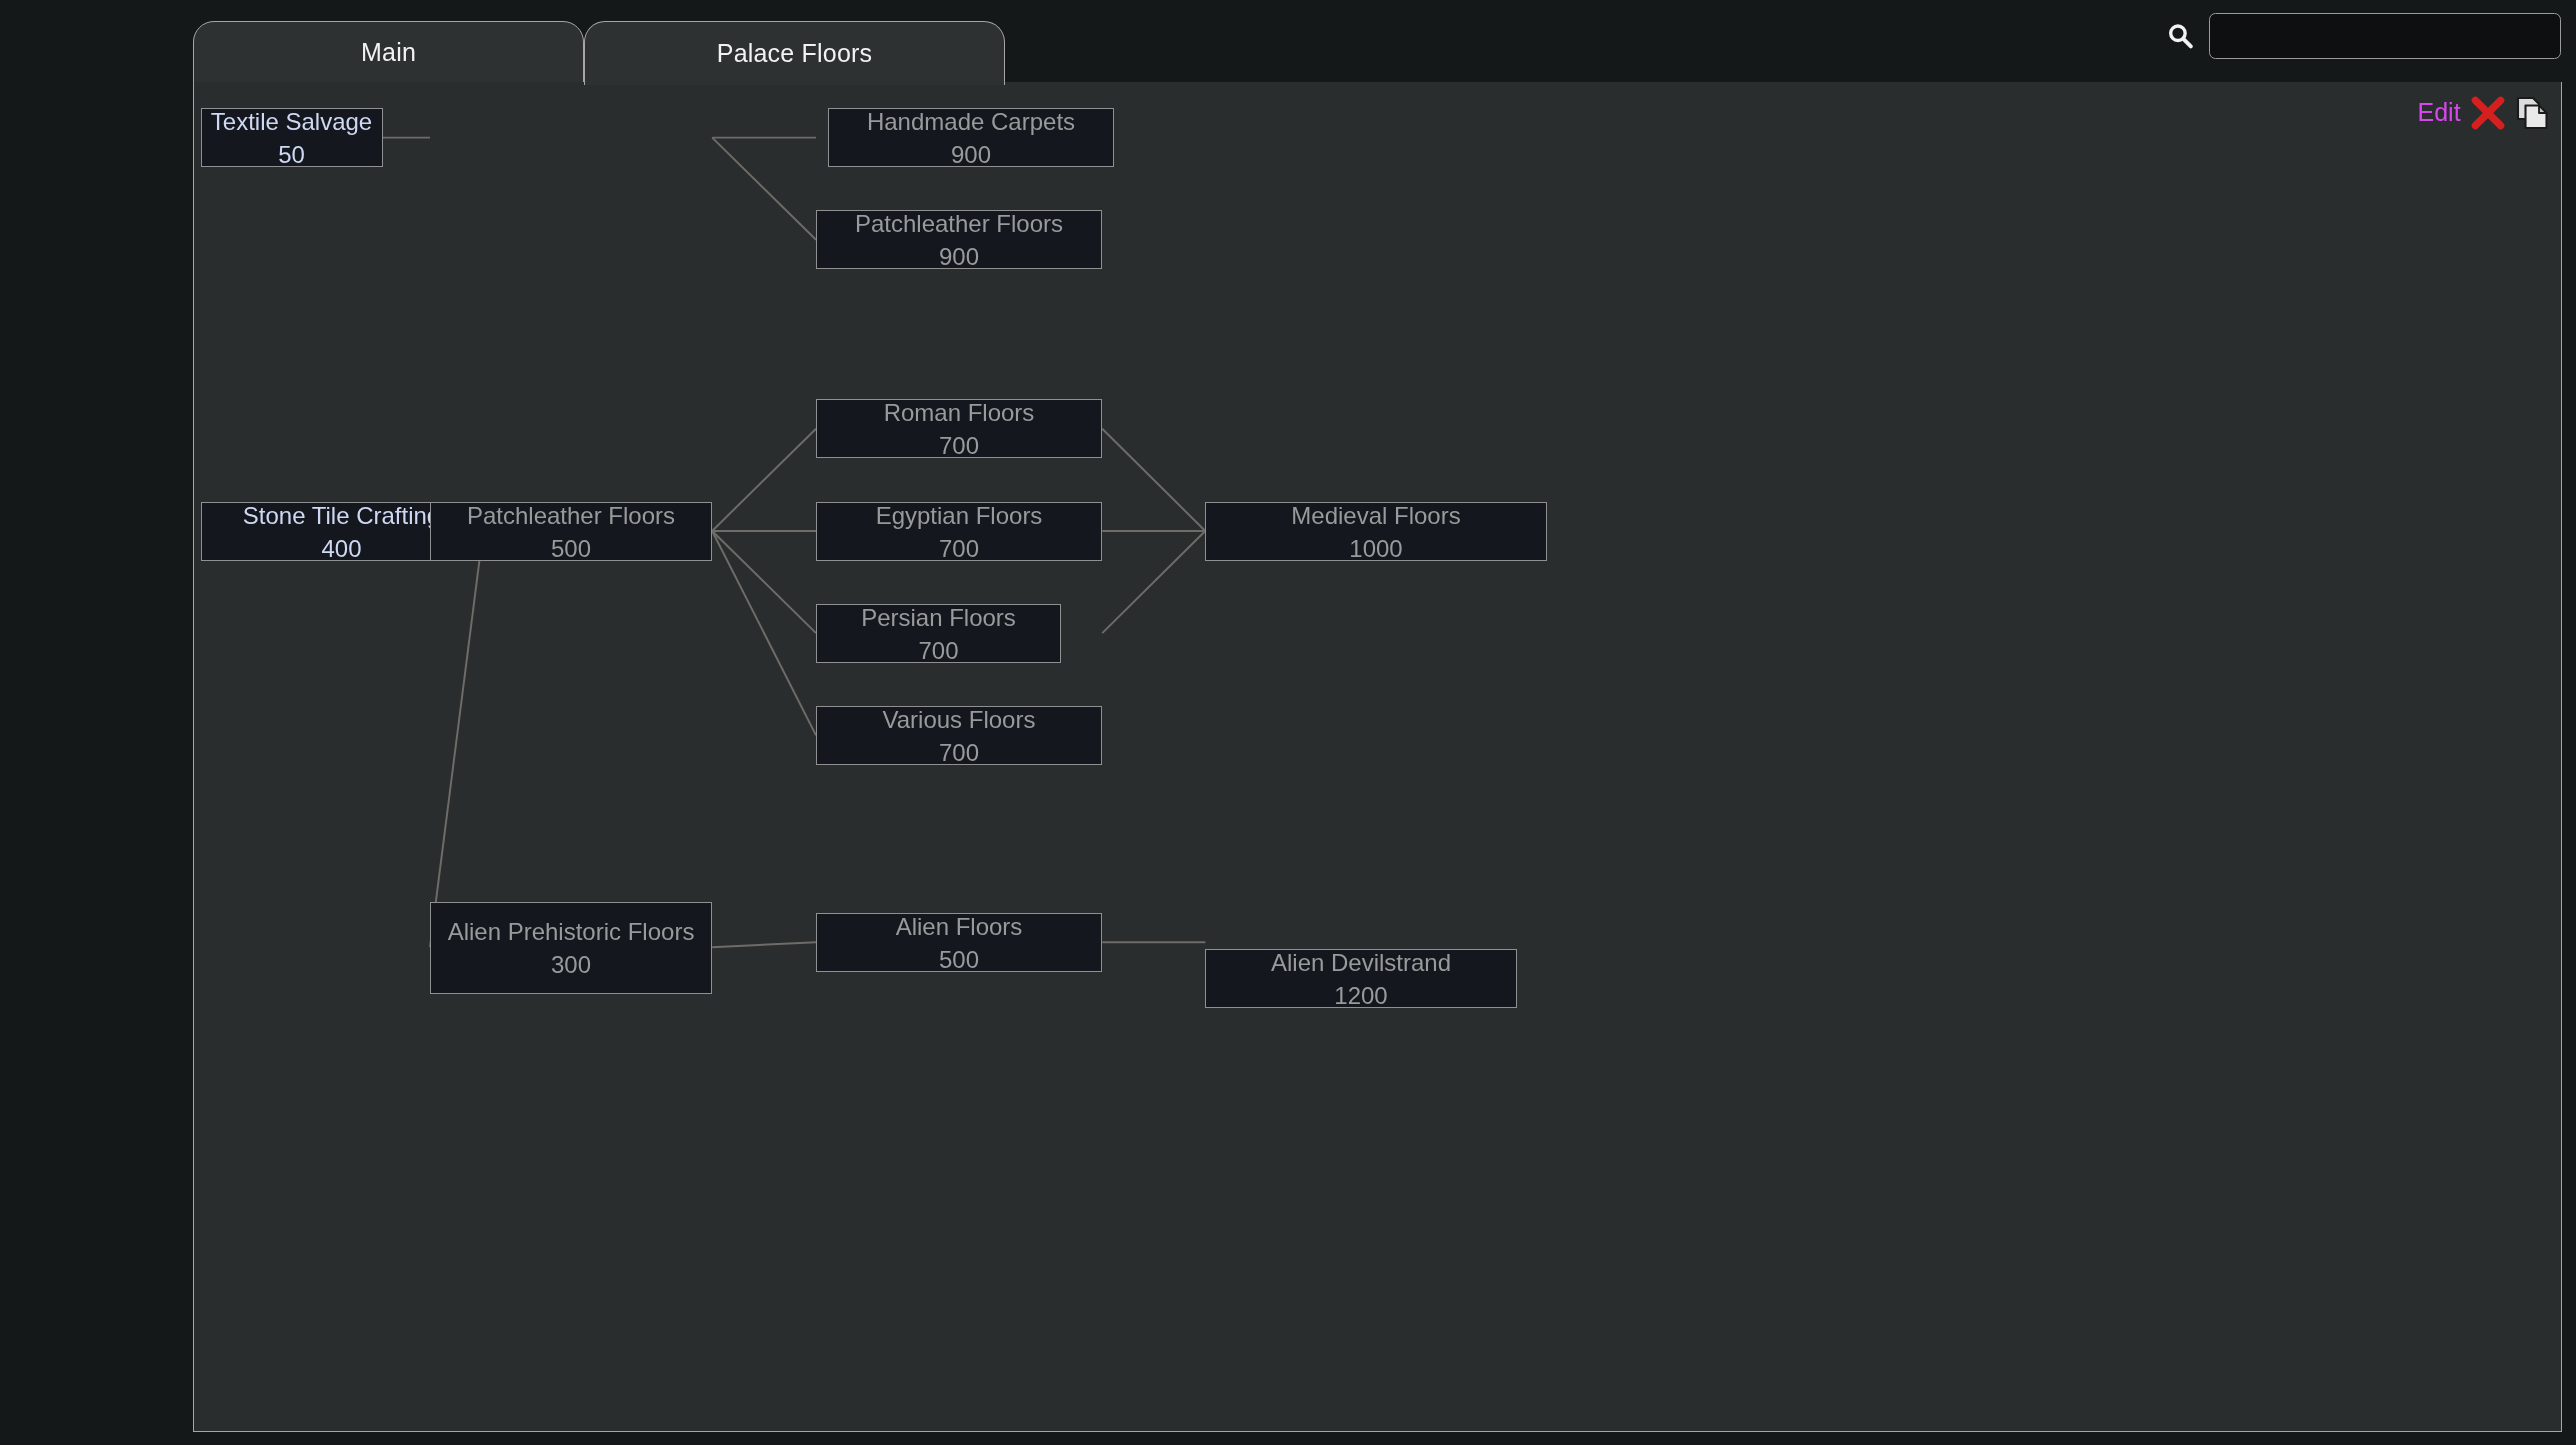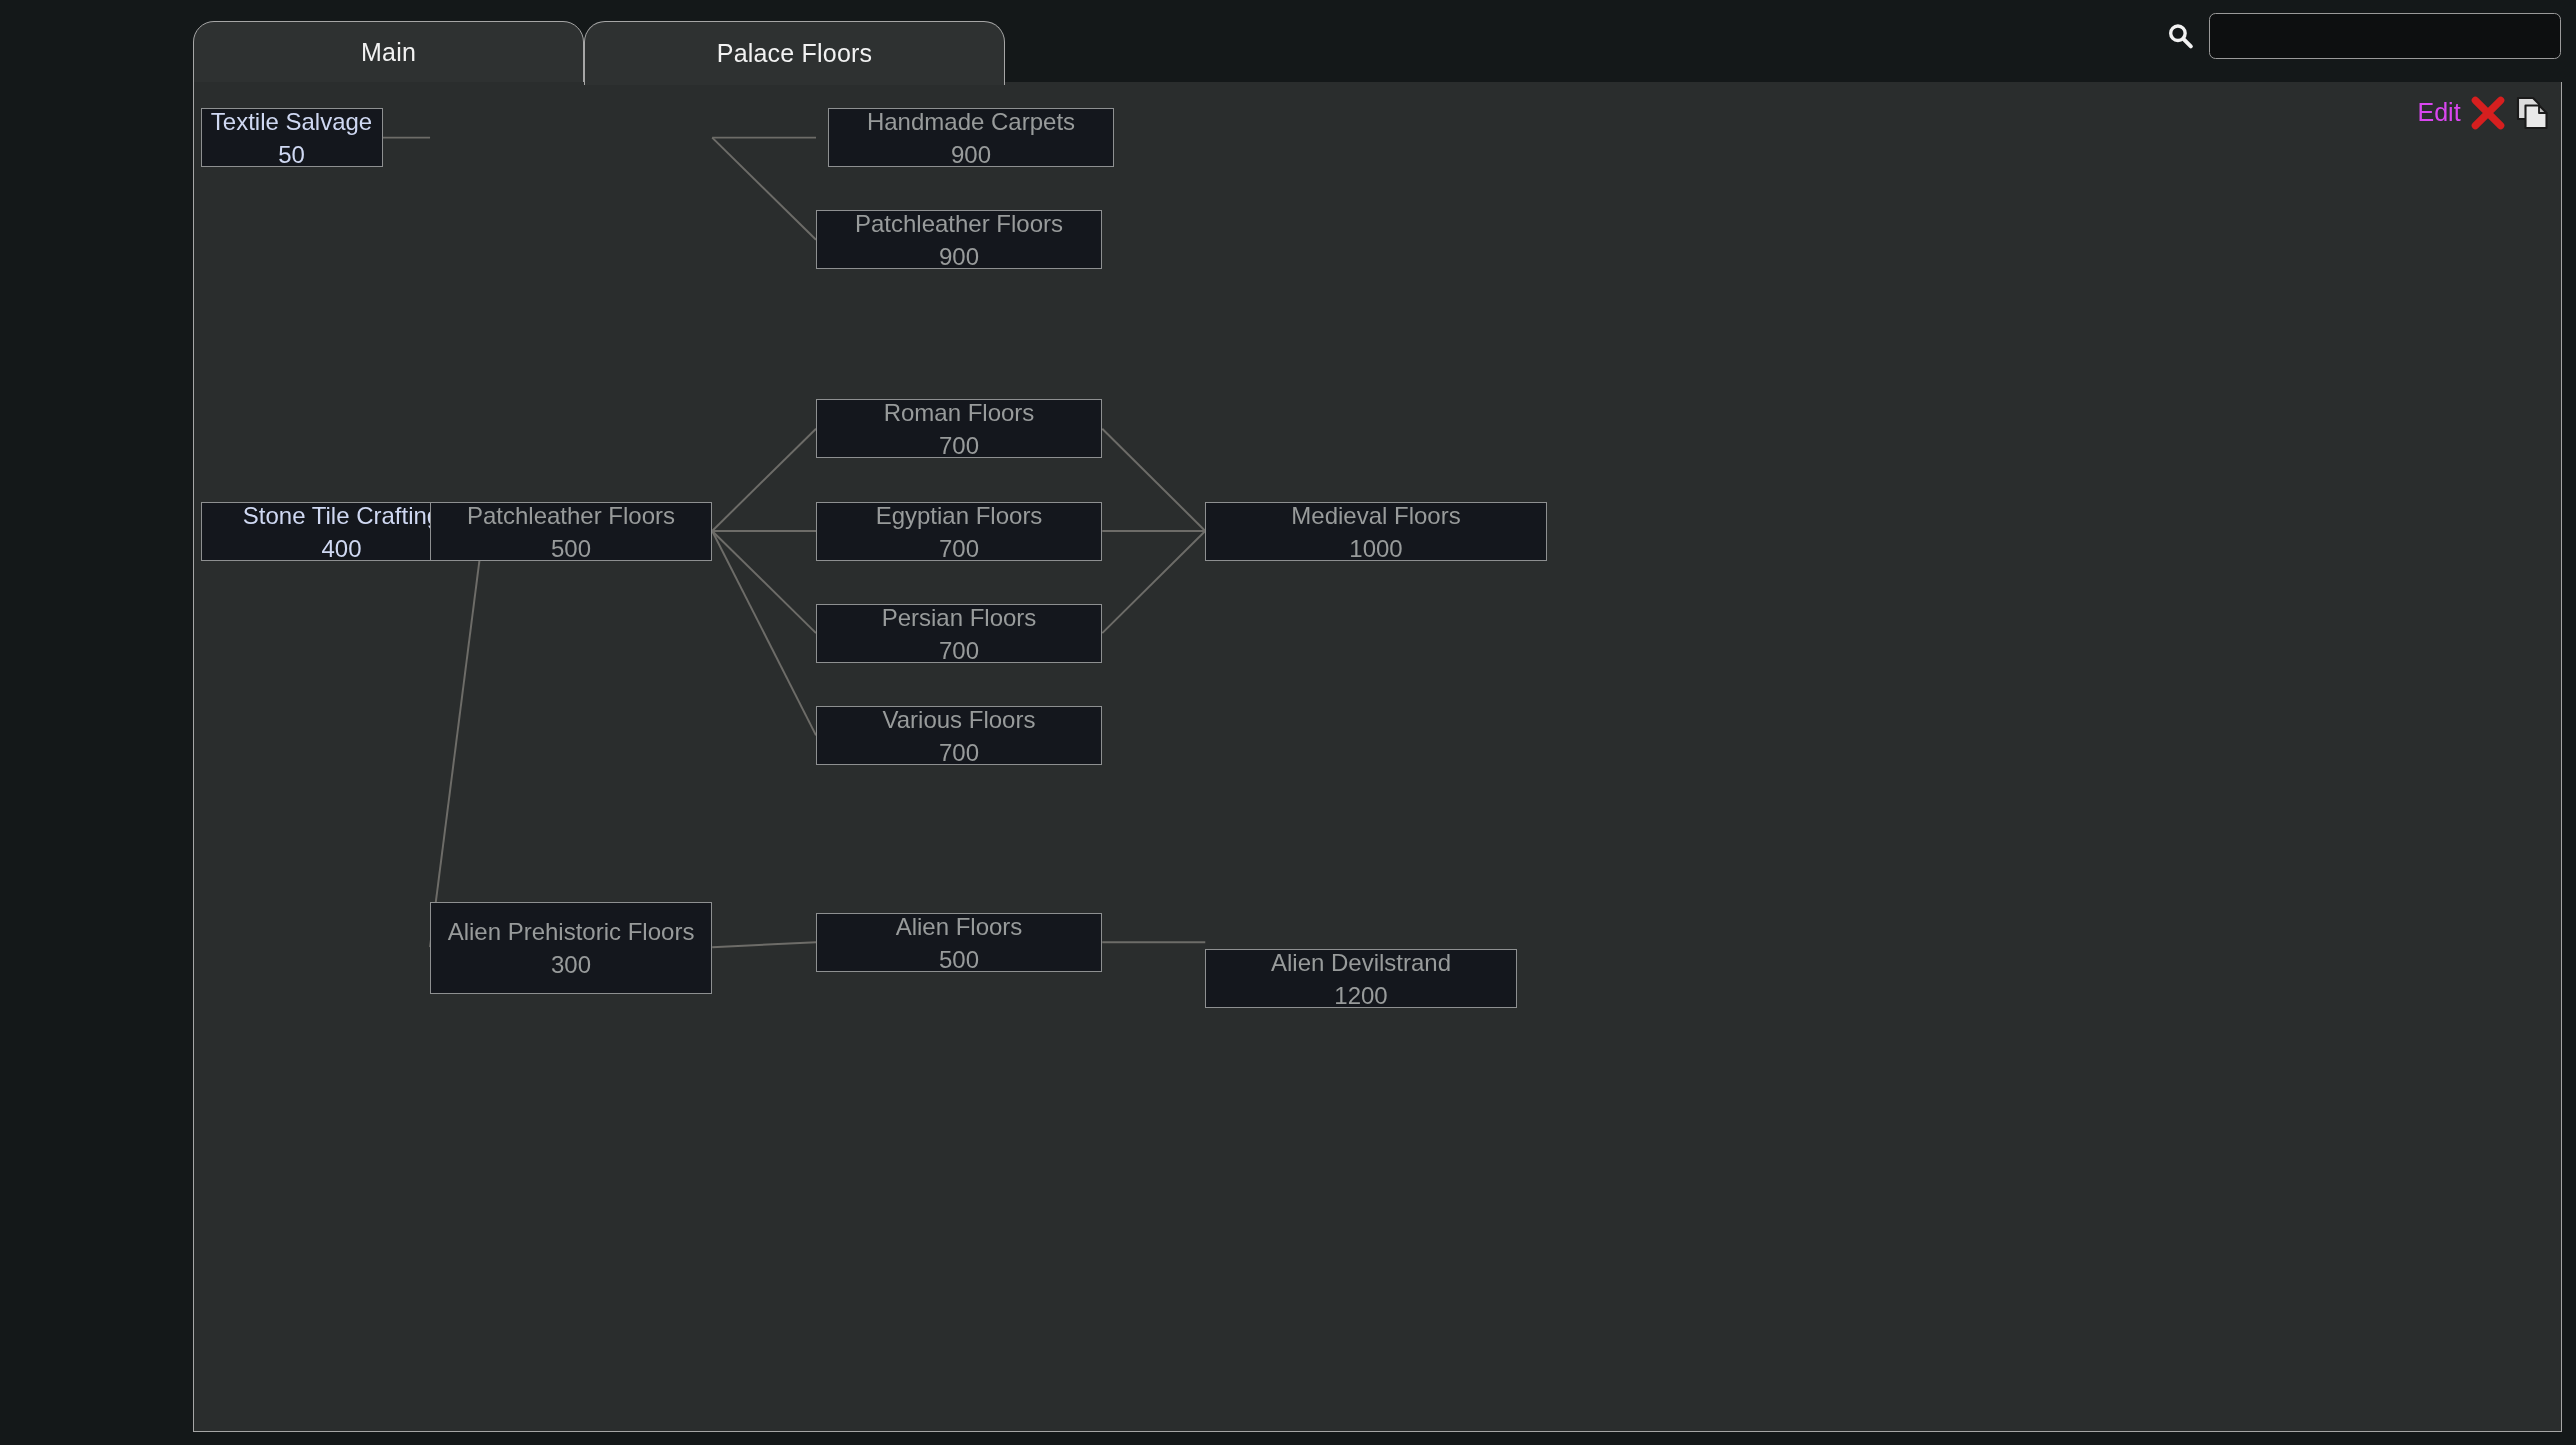--- a/index.html
+++ b/index.html
@@ -236,21 +236,21 @@
           <div class="n-cost">500</div>
         </div>
         <div class="node" style="left: 622px; top: 317px; width: 286px; height: 59px;">
           <div class="n-title">Roman Floors</div>
           <div class="n-cost">700</div>
         </div>
         <div class="node" style="left: 622px; top: 420px; width: 286px; height: 59px;">
           <div class="n-title">Egyptian Floors</div>
           <div class="n-cost">700</div>
         </div>
-        <div class="node" style="left: 622px; top: 522px; width: 286px; height: 59px; text-align: center;">
+        <div class="node" style="left: 622px; top: 522px; width: 245px; height: 59px; text-align: center;">
           <div class="n-title">Persian Floors</div>
           <div class="n-cost">700</div>
         </div>
         <div class="node" style="left: 622px; top: 624px; width: 286px; height: 59px;">
           <div class="n-title">Various Floors</div>
           <div class="n-cost">700</div>
         </div>
         <div class="node" style="left: 1011px; top: 420px; width: 342px; height: 59px;">
           <div class="n-title">Medieval Floors</div>
           <div class="n-cost">1000</div>

